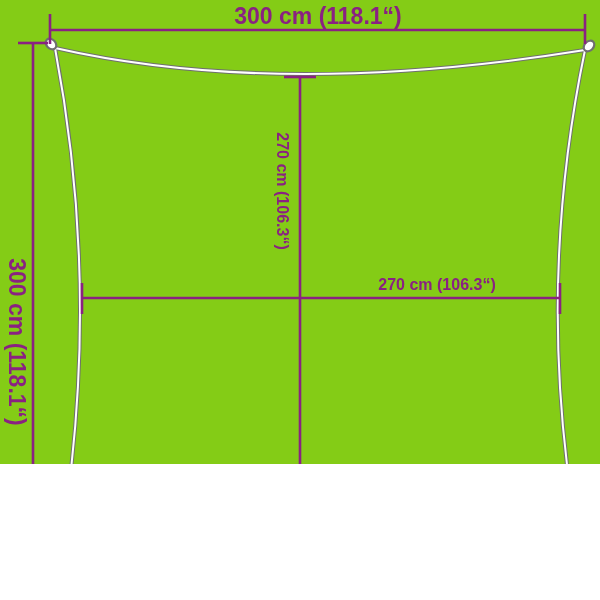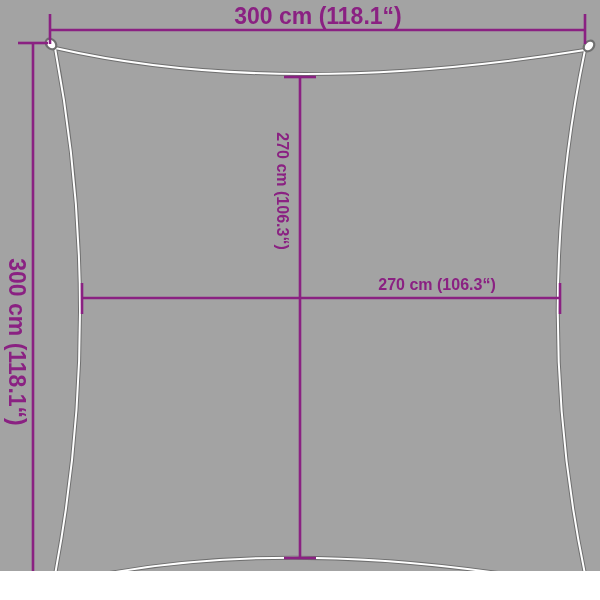--- a/index.html
+++ b/index.html
@@ -3,22 +3,22 @@
 <meta charset="utf-8">
 <style>
   html, body {
     margin: 0;
     padding: 0;
     background: #ffffff;
   }
   .canvas {
     position: relative;
     width: 600px;
-    height: 571px;
-    background: #a3a3a3;
+    height: 464px;
+    background: #84cc16;
     overflow: hidden;
     font-family: "Liberation Sans", sans-serif;
   }
   .canvas svg {
     position: absolute;
     left: 0;
     top: 0;
   }
   .dim-label {
     position: absolute;

